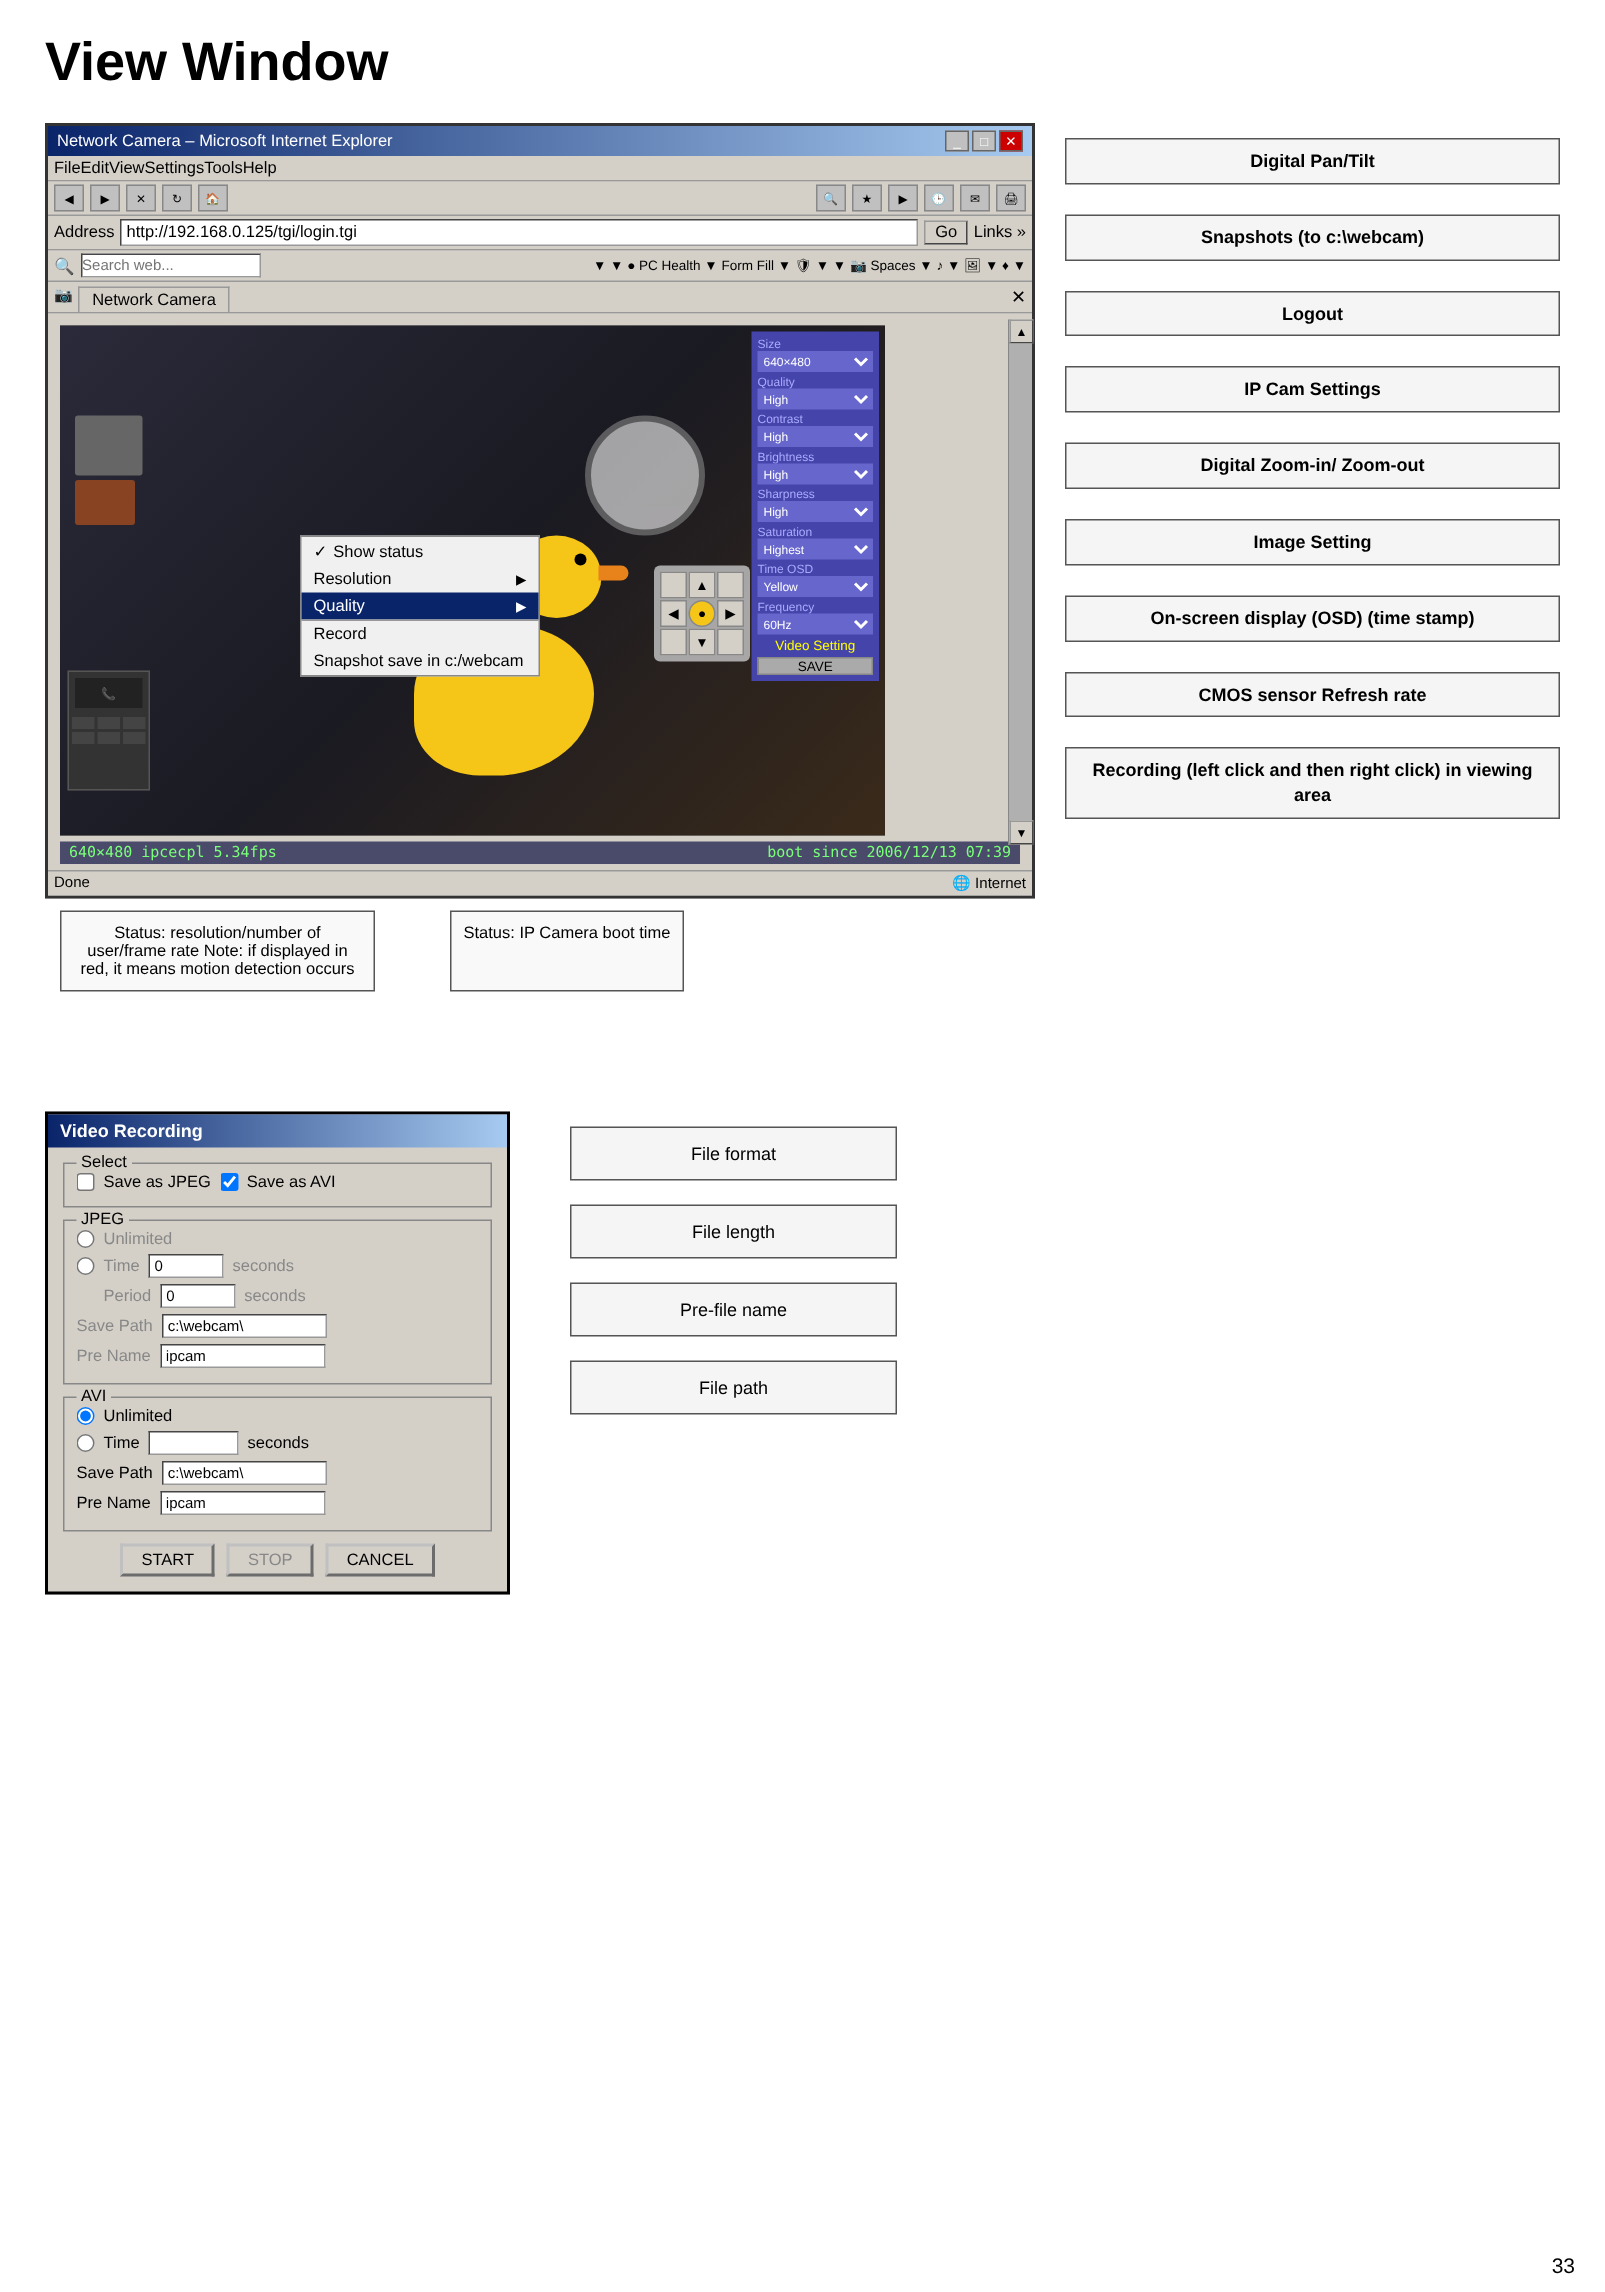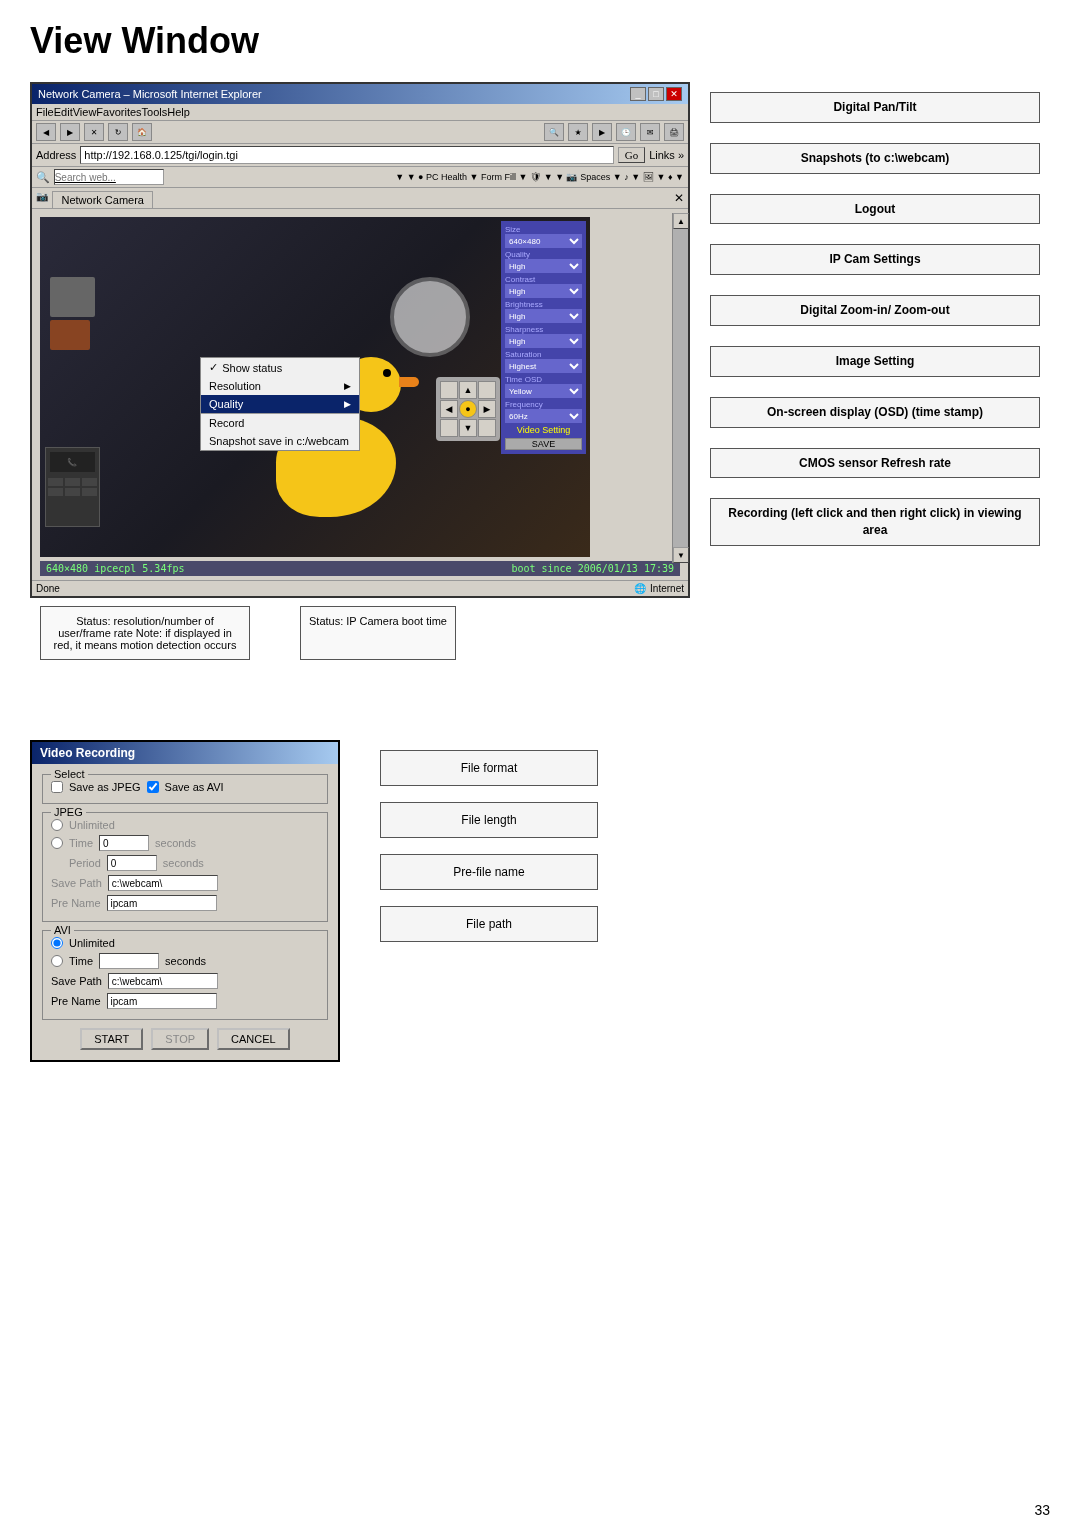--- a/index.html
+++ b/index.html
@@ -496,21 +496,20 @@
       text-align: center;
       line-height: 18px;
     }
 
     .go-btn {
       background: #d4d0c8;
       border: 1px outset #999;
       font-size: 11px;
       padding: 1px 6px;
       cursor: pointer;
-      font-family: Liberation Serif, serif;
     }
 
     .scroll-bar {
       position: absolute;
       right: 0;
       top: 0;
       bottom: 0;
       width: 16px;
       background: #d4d0c8;
       border-left: 1px solid #888;
@@ -571,21 +570,21 @@
           <div class="title-btn">_</div>
           <div class="title-btn">□</div>
           <div class="title-btn" style="background:#cc0000;color:#fff;">✕</div>
         </div>
       </div>
 
       <div class="browser-menubar">
         <span>File</span>
         <span>Edit</span>
         <span>View</span>
-        <span>Favorites</span>
+        <span>Settings</span>
         <span>Tools</span>
         <span>Help</span>
       </div>
 
       <div class="browser-toolbar">
         <span class="toolbar-icon">◀</span>
         <span class="toolbar-icon">▶</span>
         <span class="toolbar-icon">✕</span>
         <span class="toolbar-icon">↻</span>
         <span class="toolbar-icon">🏠</span>
@@ -600,21 +599,21 @@
 
       <div class="browser-addressbar">
         <span>Address</span>
         <input class="addr-input" value="http://192.168.0.125/tgi/login.tgi" style="">
         <button class="go-btn">Go</button>
         <span>Links »</span>
       </div>
 
       <div class="browser-searchbar">
         <span>🔍</span>
-        <input style="width: 110px; height: 16px; font-size: 10px; border: 1px inset rgb(153, 153, 153); text-decoration: underline;" placeholder="Search web...">
+        <input style="width: 120px; height: 16px; font-size: 10px; border: 1px inset rgb(153, 153, 153);" placeholder="Search web...">
         <span style="flex:1;"></span>
         <span style="font-size:9px;">▼ ▼ ● PC Health ▼ Form Fill ▼ 🛡 ▼ ▼ 📷 Spaces ▼ ♪ ▼ 🖼 ▼ ♦ ▼</span>
       </div>
 
       <div class="browser-tabbar">
         <span style="font-size:10px;margin-right:4px;">📷</span>
         <div class="browser-tab">
           <span>Network Camera</span>
         </div>
         <span style="margin-left:auto;font-size:12px;cursor:pointer;">✕</span>
@@ -746,21 +745,21 @@
                 <option>60Hz</option>
               </select>
             </div>
             <div class="sp-title">Video Setting</div>
             <div class="save-btn">SAVE</div>
           </div>
         </div>
 
         <div class="camera-status-bar">
           <span>640×480 ipcecpl  5.34fps</span>
-          <span>boot since 2006/01/13 17:39</span>
+          <span>boot since 2006/12/13 07:39</span>
         </div>
 
         <div class="scroll-bar" style="top:4px;height:350px;">
           <div class="scroll-arrow">▲</div>
           <div class="scroll-track"></div>
           <div class="scroll-arrow">▼</div>
         </div>
       </div>
 
       <div class="browser-statusbar">

